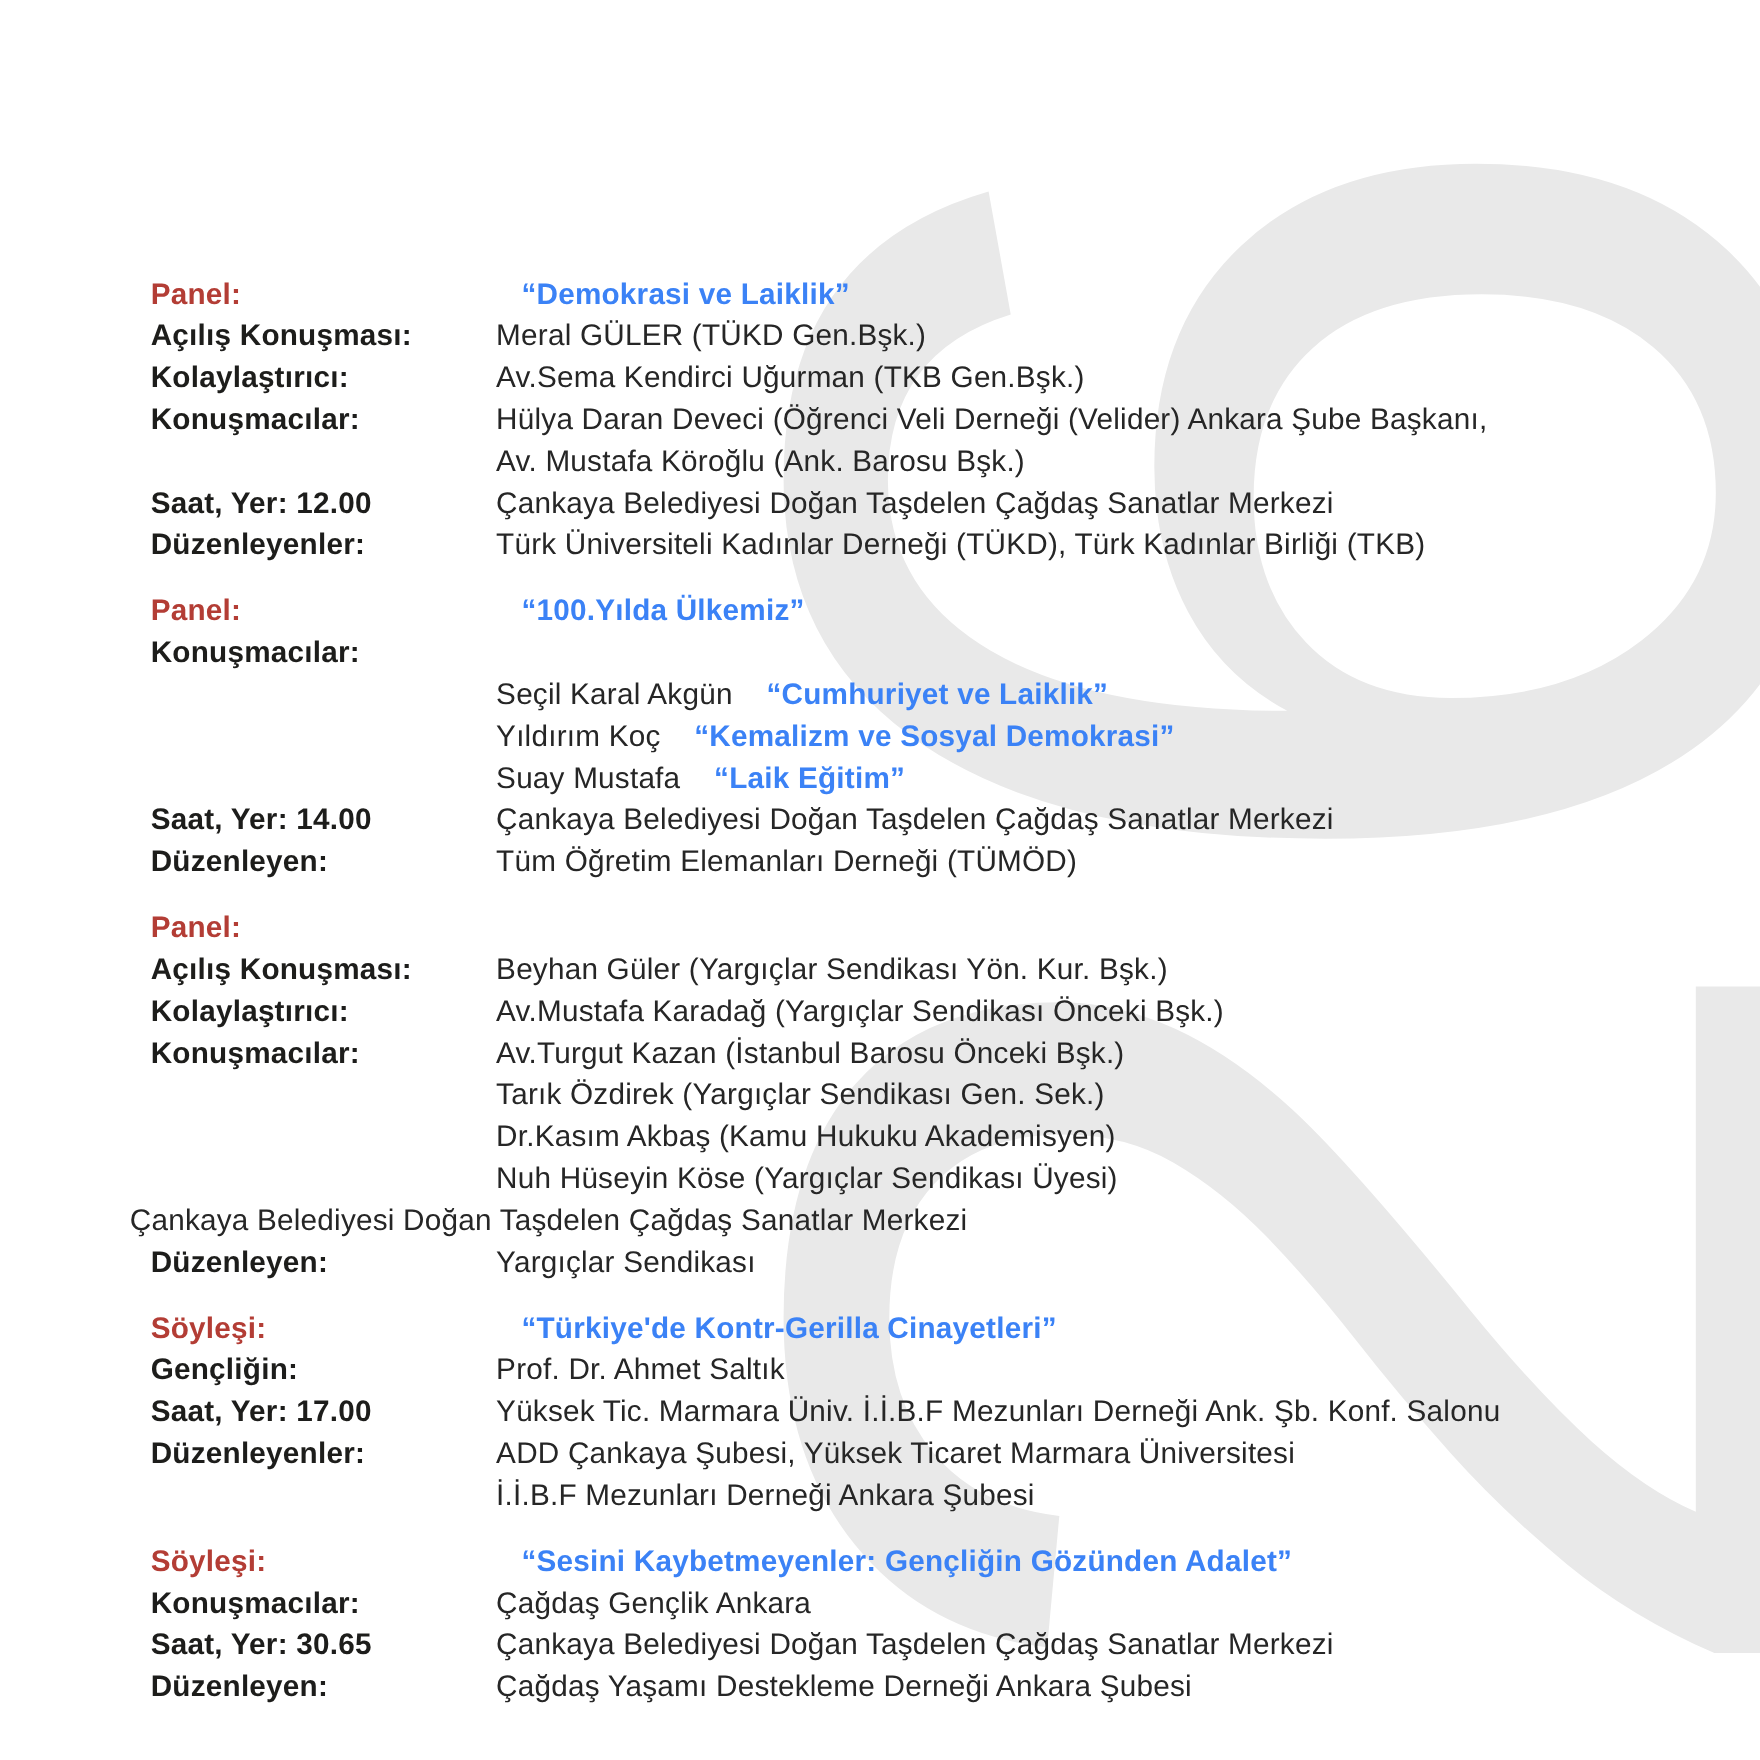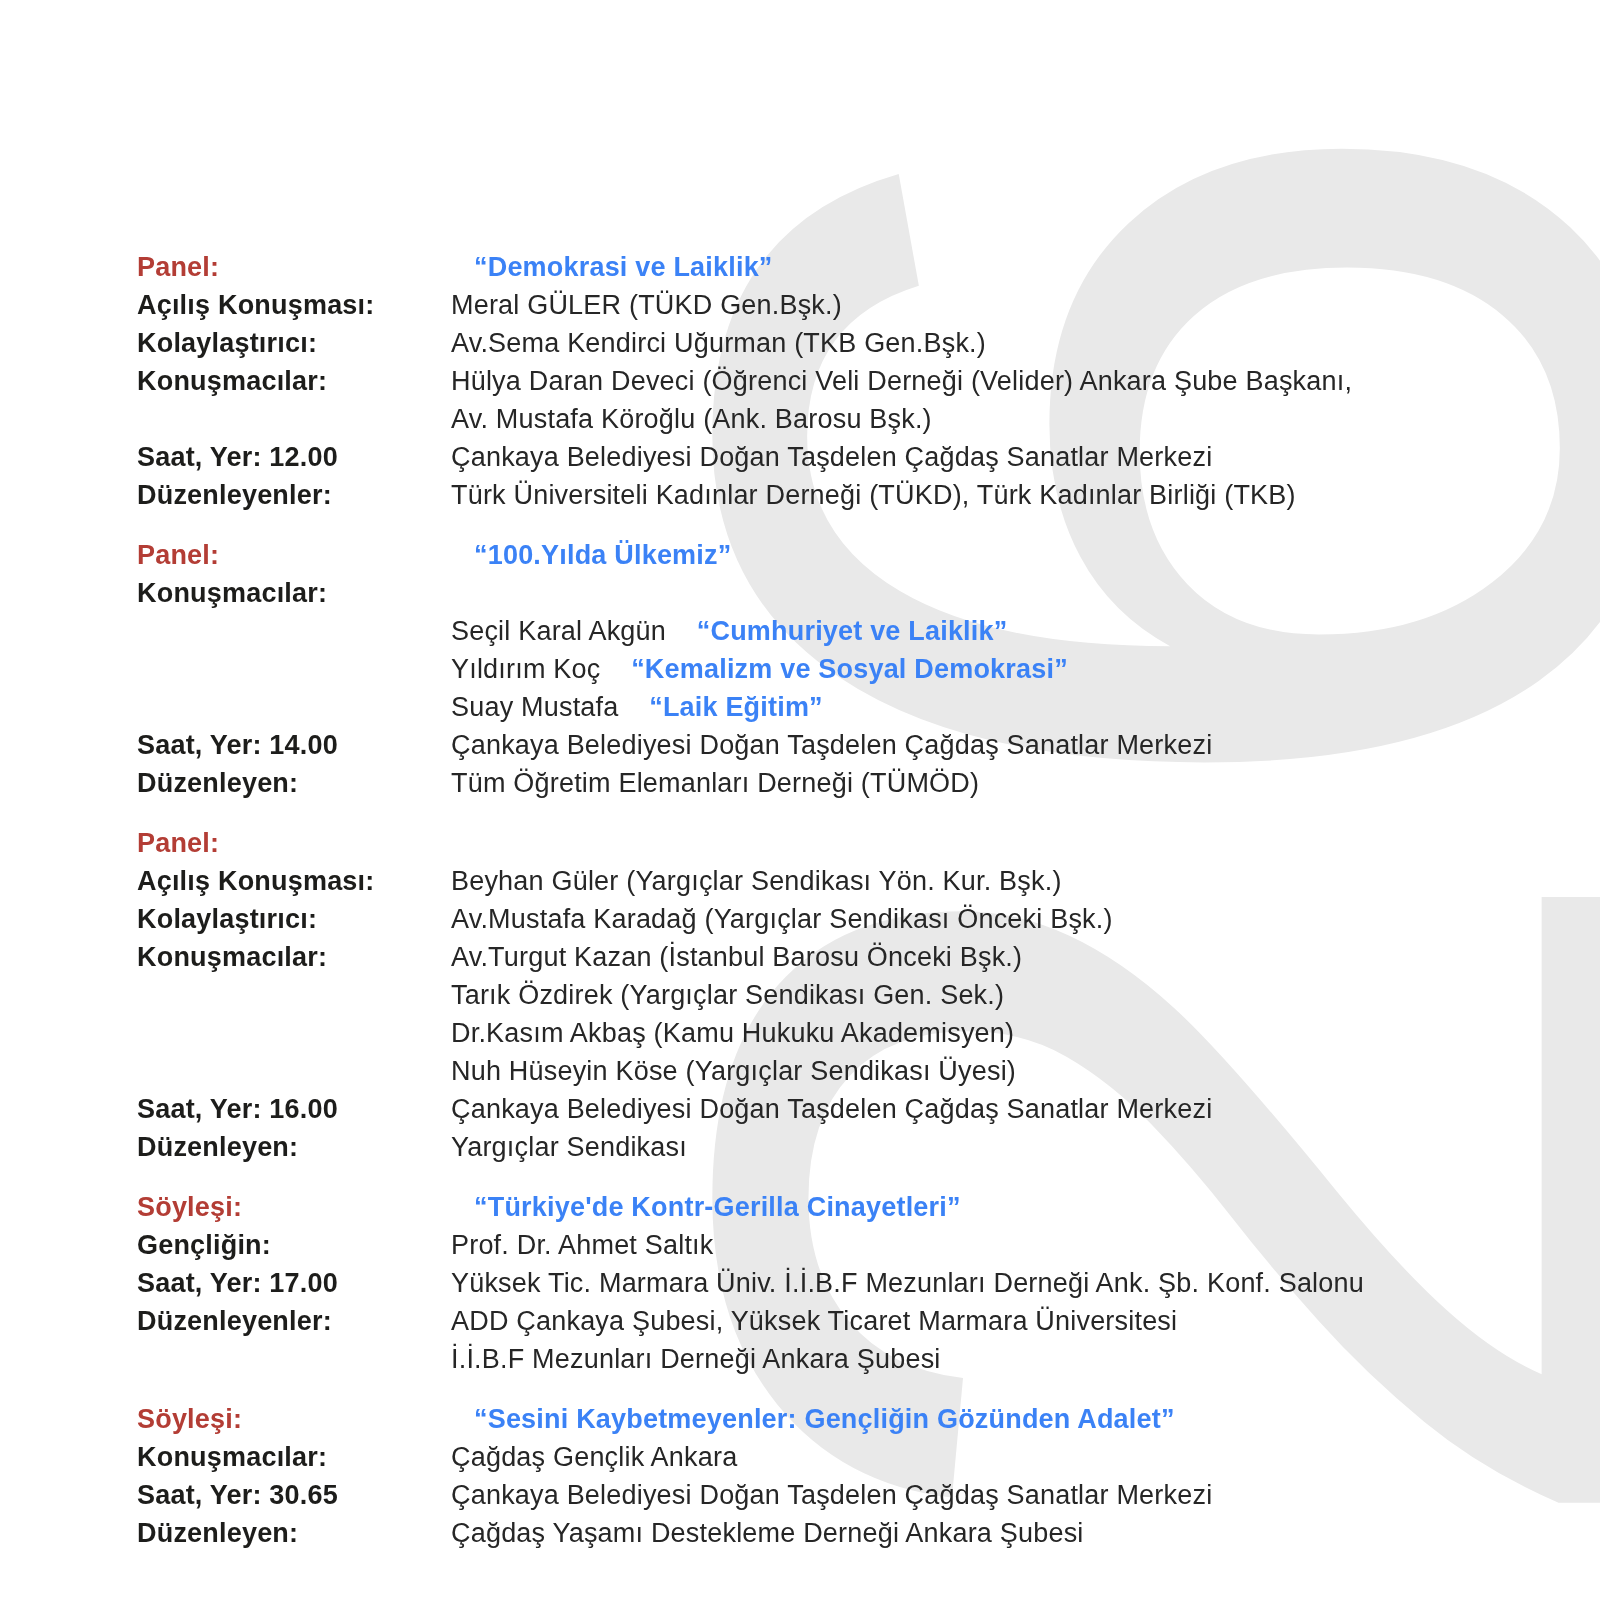--- a/index.html
+++ b/index.html
@@ -114,21 +114,20 @@
         </div>
         <div class="row">
           <div class="label"></div>
           <div class="value"><span>Dr.Kasım Akbaş (Kamu Hukuku Akademisyen)</span></div>
         </div>
         <div class="row">
           <div class="label"></div>
           <div class="value"><span>Nuh Hüseyin Köse (Yargıçlar Sendikası Üyesi)</span></div>
         </div>
         <div class="row">
-          <div class="label">Saat, Yer: 16.00</div>
           <div class="value"><span>Çankaya Belediyesi Doğan Taşdelen Çağdaş Sanatlar Merkezi</span></div>
         </div>
         <div class="row">
           <div class="label">Düzenleyen:</div>
           <div class="value"><span>Yargıçlar Sendikası</span></div>
         </div>
       </div>
       <div class="section">
         <div class="row title">
           <div class="label">Söyleşi:</div>

